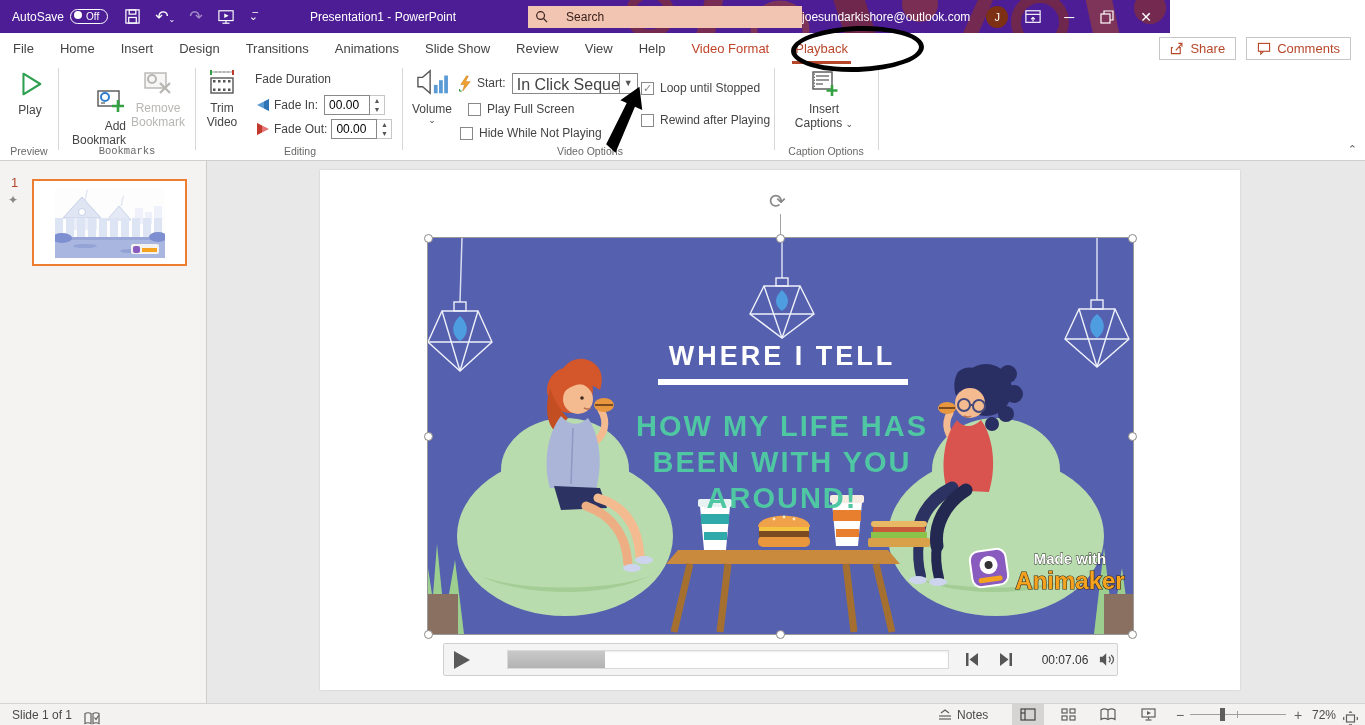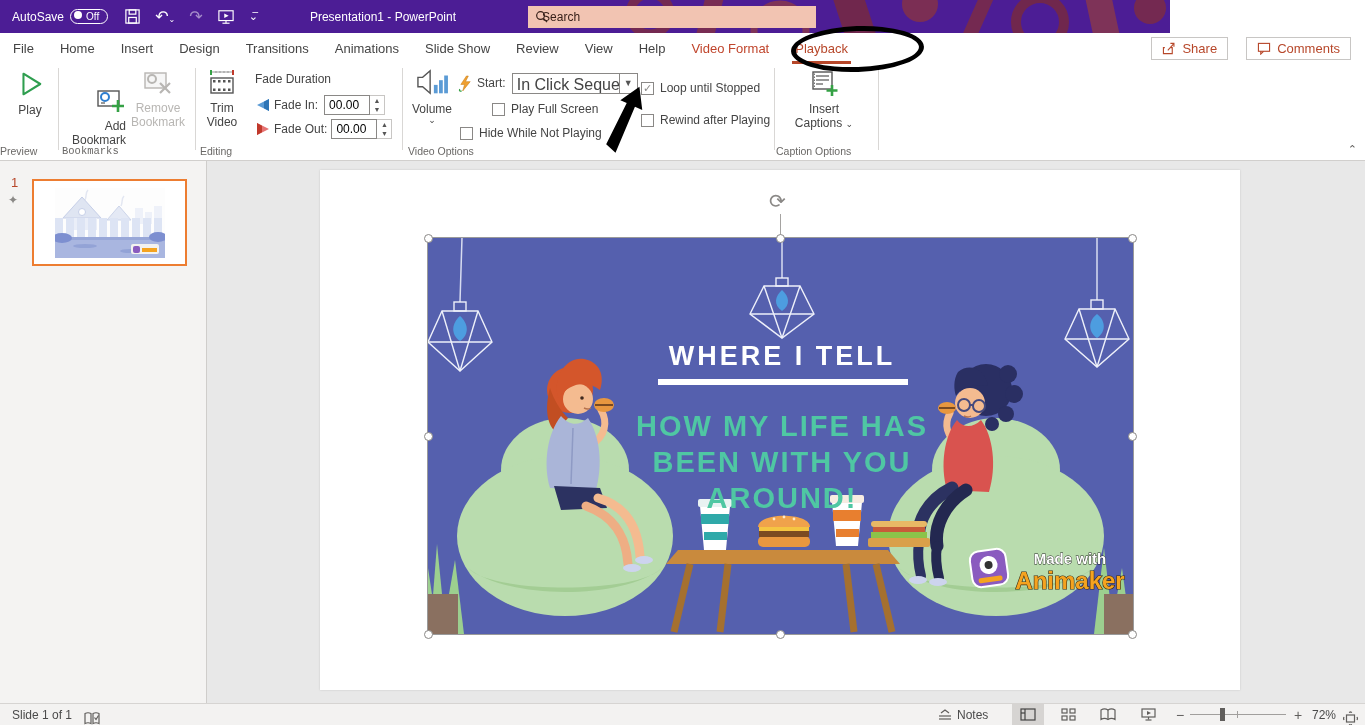--- a/index.html
+++ b/index.html
@@ -10,39 +10,39 @@
   .titlebar { position:absolute; left:0; top:0; width:1170px; height:33px; background:#4c1d95; color:#fff; z-index:10; }
   .titlebar-pattern { position:absolute; right:0; top:0; height:33px; z-index:0; pointer-events:none; }
   .tb-content { position:relative; z-index:1; height:33px; display:flex; align-items:center; }
   .autosave { display:flex; align-items:center; gap:6px; margin-left:12px; font-size:12px; }
   .toggle { display:flex; gap:4px; border:1px solid #fff; border-radius:9px; padding:1px 8px 1px 3px; font-size:10px; }
   .toggle-dot { width:8px; height:8px; border-radius:50%; background:#fff; }
   .qat { display:flex; align-items:center; gap:14px; margin-left:16px; }
   .qat .ic { font-size:16px; line-height:1; color:#fff; }
   .qat .dim { opacity:.5; }
   .doc-title { font-size:12px; margin-left:52px; white-space:nowrap; }
-  .searchbox { display:flex; align-items:center; gap:8px; margin-left:72px; width:288px; height:22px; background:#f2c4b2; color:#38211a; font-size:12px; padding-left:14px; position:relative; }
+  .searchbox { display:flex; align-items:center; gap:8px; margin-left:72px; width:288px; height:22px; background:#f2c4b2; color:#38211a; font-size:12px; padding-left:38px; position:relative; }
   .searchbox svg { position:absolute; left:7px; top:4px; }
   .tb-right { margin-left:auto; display:flex; align-items:center; gap:16px; margin-right:12px; }
   .account-email { font-size:12px; }
   .avatar { width:22px; height:22px; border-radius:50%; background:#7d3014; display:flex; align-items:center; justify-content:center; font-size:11px; }
   .win-ctl { font-size:14px; line-height:1; padding:0 6px; }
 
   
   .tabrow { position:absolute; left:0; top:33px; width:1365px; height:31px; background:#fff; display:flex; align-items:center; z-index:5; }
   .rtab { font-size:13px; color:#444; padding:8px 13px; white-space:nowrap; }
   .rtab.contextual { color:#c0452c; }
   .rtab.active { color:#b7472a; position:relative; }
   .rtab.active::after { content:""; position:absolute; left:10px; right:10px; bottom:0px; height:3px; background:#b7472a; }
-  .tab-actions { margin-left:auto; display:flex; gap:18px; margin-right:14px; }
+  .tab-actions { margin-left:auto; display:flex; gap:10px; margin-right:14px; }
   .pill-btn { display:flex; align-items:center; gap:6px; border:1px solid #c8c6c4; background:#fff; font-size:13px; color:#b7472a; padding:3px 10px; }
 
   
   .ribbon { position:absolute; left:0; top:64px; width:1365px; height:97px; background:#fff; border-bottom:1px solid #d1cfcd; z-index:4; font-size:12px; color:#444; }
-  .grp-cap { position:absolute; bottom:3px; font-size:10.5px; color:#6a6866; text-align:left; }
+  .grp-cap { position:absolute; bottom:3px; font-size:10.5px; color:#6a6866; text-align:center; }
   .vdiv { position:absolute; top:4px; bottom:10px; width:1px; background:#d9d7d5; }
   .bigbtn { position:absolute; display:flex; flex-direction:column; align-items:center; text-align:center; line-height:14px; }
   .bigbtn .lbl { margin-top:4px; }
   .disabled { color:#b8b6b3; }
   .chev { font-size:9px; color:#444; line-height:8px; }
   .fade-row { position:absolute; display:flex; align-items:center; gap:4px; height:20px; }
   .spinbox { display:flex; height:20px; }
   .spinbox input { width:46px; height:20px; border:1px solid #8a8886; font-size:12px; padding-left:4px; font-family:inherit; }
   .spin { display:flex; flex-direction:column; width:15px; height:20px; border:1px solid #c8c6c4; border-left:none; }
   .spin div { flex:1; font-size:7px; line-height:9px; text-align:center; color:#555; }
@@ -132,20 +132,40 @@
       <span class="ic" style="font-size:11px;">⌄̅</span>
     </div>
     <div class="doc-title">Presentation1 - PowerPoint</div>
     <div class="searchbox">
       <svg width="13" height="13" viewBox="0 0 14 14">
         <circle cx="6" cy="6" r="4.2" fill="none" stroke="#38211a" stroke-width="1.3"></circle>
         <line x1="9.2" y1="9.2" x2="13" y2="13" stroke="#38211a" stroke-width="1.3"></line>
       </svg>
       <span>Search</span>
     </div>
+    <div class="tb-right">
+      <span class="account-email">joesundarkishore@outlook.com</span>
+      <span class="avatar">J</span>
+      <svg width="18" height="16" viewBox="0 0 20 18">
+        <g fill="none" stroke="#fff" stroke-width="1.3">
+          <rect x="2" y="2" width="16" height="13"></rect>
+            <line x1="2" y1="6" x2="18" y2="6"></line>
+            <polyline points="8,11.5 10,9.5 12,11.5"></polyline>
+            <line x1="10" y1="9.5" x2="10" y2="14"></line>
+        </g>
+      </svg>
+      <span class="win-ctl">─</span>
+      <svg width="14" height="14" viewBox="0 0 14 14" style="margin:0 4px;">
+        <g fill="none" stroke="#fff" stroke-width="1.2">
+          <rect x="1" y="4" width="9" height="9"></rect>
+            <polyline points="4,4 4,1 13,1 13,10 10,10"></polyline>
+        </g>
+      </svg>
+      <span class="win-ctl">✕</span>
+    </div>
   </div>
 </div>
 
 <div class="tabrow">
   <span class="rtab">File</span>
   <span class="rtab">Home</span>
   <span class="rtab">Insert</span>
   <span class="rtab">Design</span>
   <span class="rtab">Transitions</span>
   <span class="rtab">Animations</span>
@@ -285,21 +305,21 @@
       <path d="M9,1 L3,10 h4 L5,17 L13,7 h-5 L11,1 Z" fill="#f0a030" stroke="#c87f1a" stroke-width="0.6"></path>
       <path d="M2,15 C1,16.5 2,17.5 4,17" stroke="#35a145" stroke-width="1.3" fill="none"></path>
     </svg>
     <span>Start:</span>
     <span class="dropdown" style="margin-left:2px;">
       <span class="val">In Click Sequence</span>
       <span class="dbtn">▼</span>
     </span>
   </div>
   <div class="cb-row" style="left:460px; top:96px; top:96px;"></div>
-  <div class="cb-row" style="left:460px; top:38px;padding-left:32px;">
+  <div class="cb-row" style="left:436px; top:38px;padding-left:32px;">
     <span class="cb"></span>
     <span>Play Full Screen</span>
   </div>
   <div class="cb-row" style="left:460px; top:62px;">
     <span class="cb"></span>
     <span>Hide While Not Playing</span>
   </div>
   <div class="cb-row" style="left:641px; top:17px;">
     <span class="cb">✓</span>
     <span>Loop until Stopped</span>
@@ -541,20 +561,39 @@
   <div class="rot-handle">⟳</div>
   <div class="handle" style="left:424px; top:73px;"></div>
   <div class="handle" style="left:776px; top:73px;"></div>
   <div class="handle" style="left:1128px; top:73px;"></div>
   <div class="handle" style="left:424px; top:271px;"></div>
   <div class="handle" style="left:1128px; top:271px;"></div>
   <div class="handle" style="left:424px; top:469px;"></div>
   <div class="handle" style="left:776px; top:469px;"></div>
   <div class="handle" style="left:1128px; top:469px;"></div>
 
+  <div class="playerbar">
+    <div class="pb-play"></div>
+    <div class="pb-track">
+      <div class="pb-fill" style="width: 22%;"></div>
+    </div>
+    <svg class="pb-ctl" style="left:521px;" width="14" height="15" viewBox="0 0 14 15">
+      <rect x="1" y="1" width="2.5" height="13" fill="#555"></rect>
+        <polygon points="13,1 13,14 4.5,7.5" fill="#555"></polygon>
+    </svg>
+    <svg class="pb-ctl" style="left:555px;" width="14" height="15" viewBox="0 0 14 15">
+      <rect x="10.5" y="1" width="2.5" height="13" fill="#555"></rect>
+        <polygon points="1,1 1,14 9.5,7.5" fill="#555"></polygon>
+    </svg>
+    <div class="pb-time">00:07.06</div>
+    <svg class="pb-ctl" style="left:655px; top:7px;" width="18" height="17" viewBox="0 0 20 18">
+      <path d="M8,2 L4,6 H1 V12 H4 L8,16 Z" fill="#555"></path>
+      <path d="M11,6 C13,8 13,10 11,12 M13.5,4 C17,7 17,11 13.5,14" stroke="#555" stroke-width="1.4" fill="none"></path>
+    </svg>
+  </div>
 </div>
 
 <div class="statusbar">
   <div class="sb-item" style="left:12px;">Slide 1 of 1</div>
   <svg class="sb-item" style="left:84px; top:4px;" width="16" height="14" viewBox="0 0 16 14">
     <g fill="none" stroke="#605e5c" stroke-width="1.2">
       <path d="M1,2 C3,1 5,1 7,2 L7,12 C5,11 3,11 1,12 Z"></path>
       <path d="M15,2 C13,1 11,1 9,2 L9,12 C11,11 13,11 15,12 Z"></path>
       <polyline points="10.5,6 12,8 14.5,4"></polyline>
     </g>

